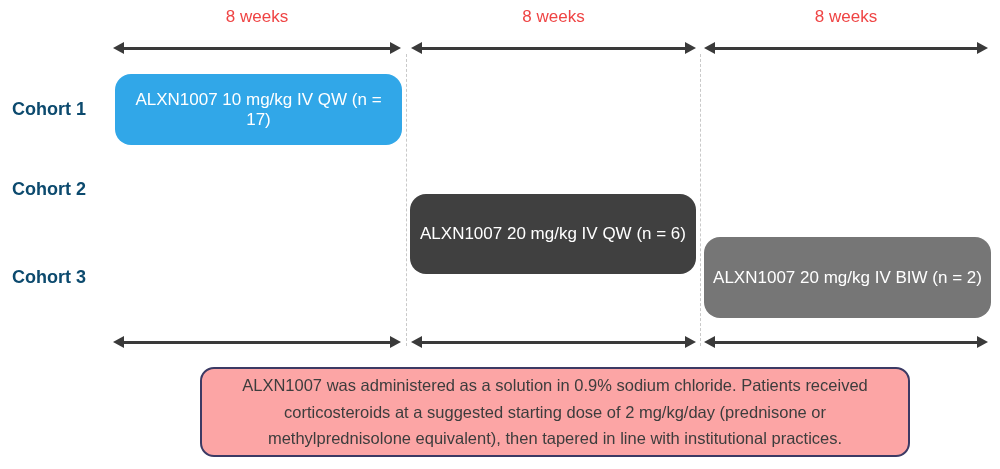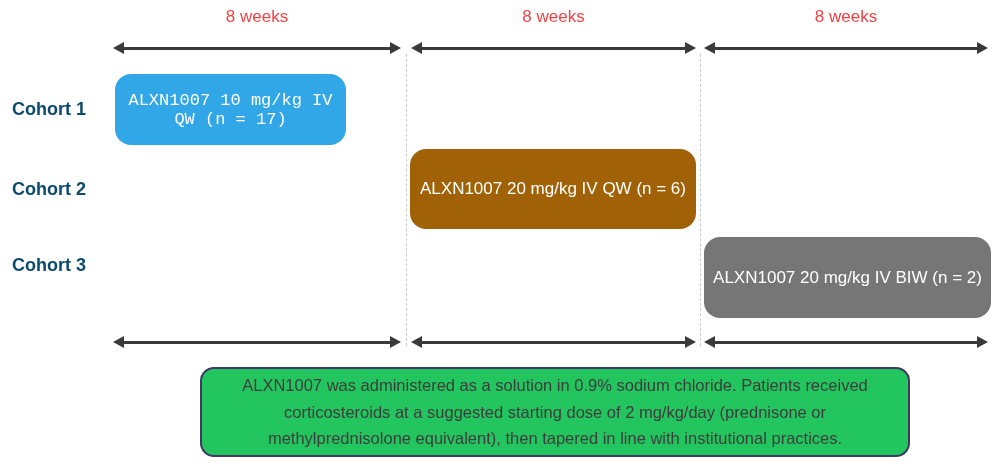--- a/index.html
+++ b/index.html
@@ -23,40 +23,40 @@
 
   
   .cohort-label{position:absolute;left:12px;width:95px;font-size:18px;font-weight:bold;color:#0c4a6e;}
 
   
   .treatment-box{position:absolute;border-radius:16px;display:flex;align-items:center;justify-content:center;
     color:#ffffff;font-size:17px;text-align:center;padding:0 8px;box-sizing:border-box;}
 
   
   .note-box{position:absolute;left:200px;top:367px;width:710px;height:90px;box-sizing:border-box;
-    border:2px solid #3c3a64;border-radius:14px;background:#22c55e;
+    border:2px solid #3c3a64;border-radius:14px;background:#fca5a5;
     display:flex;align-items:center;justify-content:center;padding:6px 32px;}
   .note-text{font-size:16.5px;line-height:1.62;color:#3d3d3d;text-align:center;}
 
   
   #period-label-1{left:113px;width:288px;}
   #period-label-2{left:411px;width:285px;}
   #period-label-3{left:704px;width:284px;}
   #top-arrow-1{left:113px;width:288px;top:41px;}
   #top-arrow-2{left:411px;width:285px;top:41px;}
   #top-arrow-3{left:704px;width:284px;top:41px;}
   #bottom-arrow-1{left:113px;width:288px;top:335px;}
   #bottom-arrow-2{left:411px;width:285px;top:335px;}
   #bottom-arrow-3{left:704px;width:284px;top:335px;}
   #divider-1{left:406px;}
   #divider-2{left:700px;}
   #cohort-label-1{top:99px;}
   #cohort-label-2{top:179px;}
-  #cohort-label-3{top:255px;}
-  #treatment-box-1{left:115px;top:74px;width:231px;height:71px;font-family:Liberation Mono, monospace;}
+  #cohort-label-3{top:267px;}
+  #treatment-box-1{left:115px;top:74px;width:287px;height:71px;}
   #treatment-box-2{left:410px;top:149px;width:286px;height:80px;}
   #treatment-box-3{left:704px;top:237px;width:287px;height:81px;}
 </style>
 </head>
 <body>
 
 <div class="canvas">
 
   <div class="period-label" id="period-label-1">8 weeks</div>
   <div class="period-label" id="period-label-2">8 weeks</div>
@@ -81,21 +81,21 @@
   <div class="v-divider" id="divider-1"></div>
   <div class="v-divider" id="divider-2"></div>
 
   <div class="cohort-label" id="cohort-label-1">Cohort 1</div>
   <div class="cohort-label" id="cohort-label-2">Cohort 2</div>
   <div class="cohort-label" id="cohort-label-3">Cohort 3</div>
 
   <div class="treatment-box" id="treatment-box-1" style="background: rgb(49, 167, 232);">
     <span>ALXN1007 10 mg/kg IV QW (n = 17)</span>
   </div>
-  <div class="treatment-box" id="treatment-box-2" style="background: #a16207;">
+  <div class="treatment-box" id="treatment-box-2" style="background: #404040; margin-top: 45px;">
     <span>ALXN1007 20 mg/kg IV QW (n = 6)</span>
   </div>
   <div class="treatment-box" id="treatment-box-3" style="background: rgb(118, 118, 118); align-items: center;">
     <span>ALXN1007 20 mg/kg IV BIW (n = 2)</span>
   </div>
 
   <div class="h-arrow" id="bottom-arrow-1">
     <span class="head-left"></span>
     <span class="shaft"></span>
     <span class="head-right"></span>

